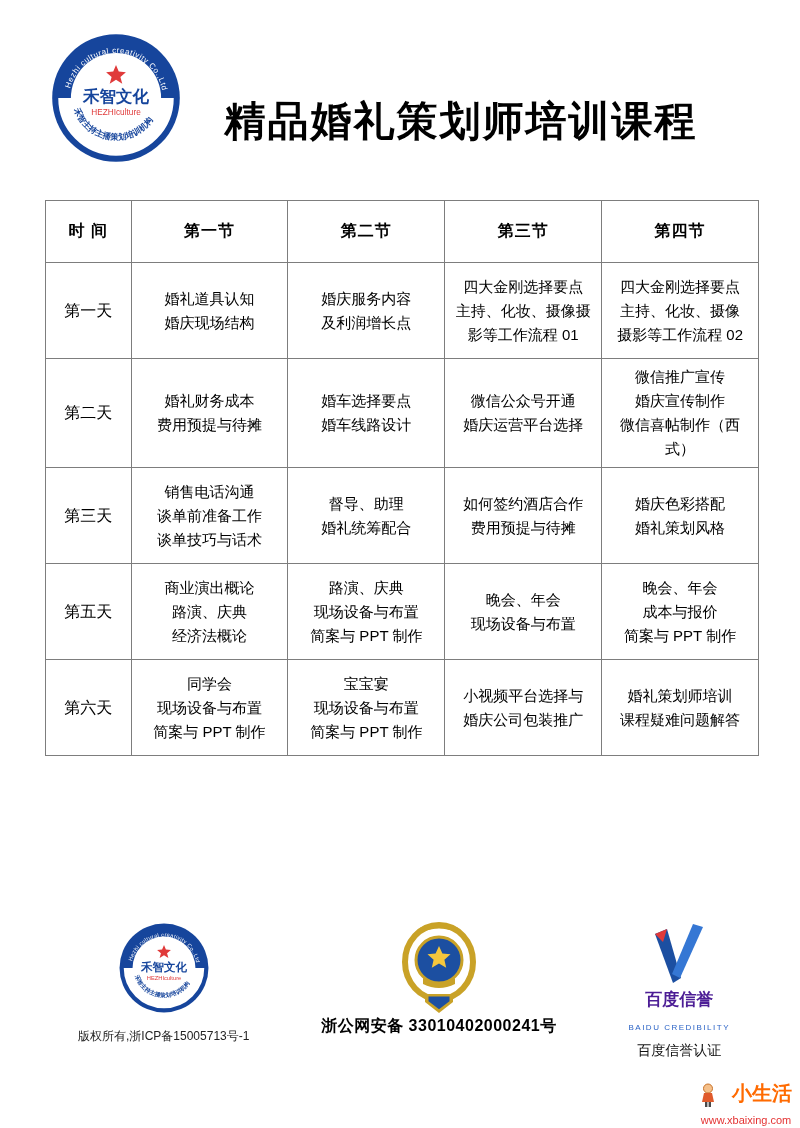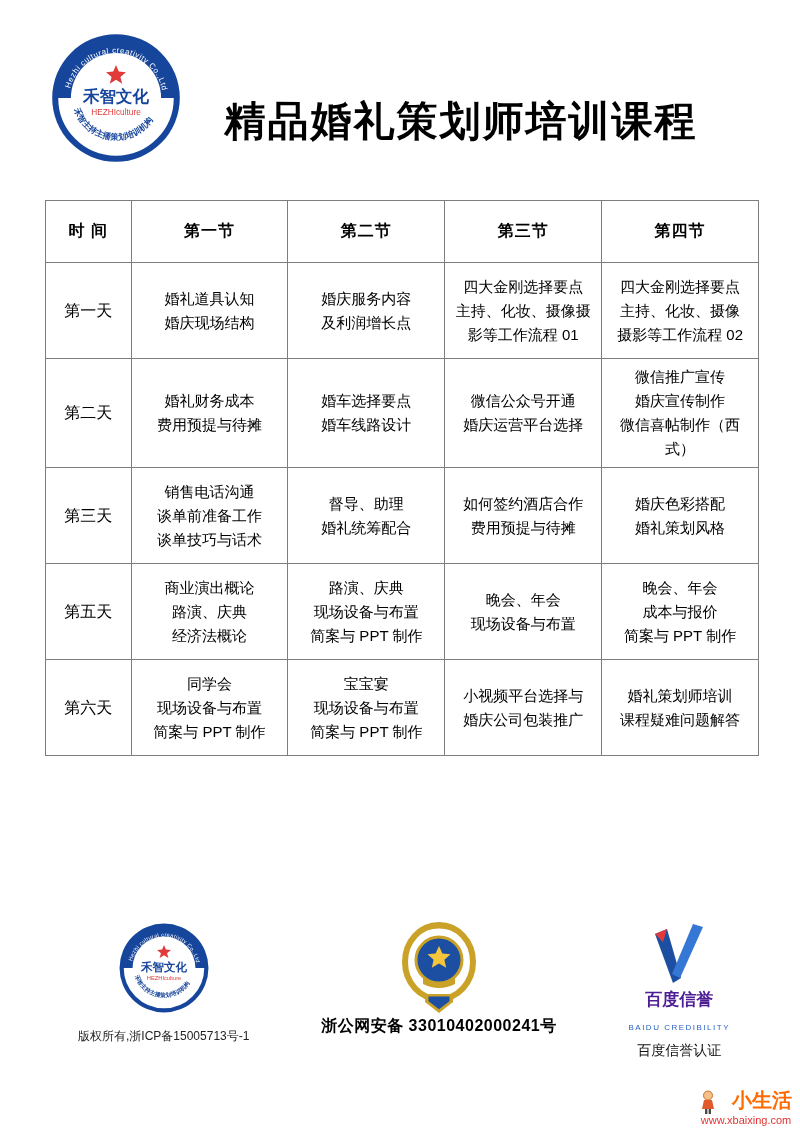--- a/index.html
+++ b/index.html
@@ -38,21 +38,21 @@
   .police-text { font-size:16px; font-weight:bold; letter-spacing:0.5px; }
   .baidu-name { margin-top:4px; font-size:17px; font-weight:bold; color:#4c1d95; }
   .baidu-en { font-size:8px; letter-spacing:1.5px; color:#2b63c6; margin-top:12px; }
   .baidu-cert { margin-top:10px; font-size:14px; color:#111; }
 
   .watermark {
     position:absolute; right:8px; bottom:2px; text-align:center;
   }
   .watermark-top { display:flex; align-items:flex-end; justify-content:center; gap:16px;text-align:right; }
   .watermark-name { font-size:20px; font-weight:bold; color:#ff6a00; }
-  .watermark-url { font-size:11px; color:#e43333; margin-top:0; }
+  .watermark-url { font-size:11px; color:#e43333; margin-top:7px; }
 
   svg text { font-family:"Liberation Sans","DejaVu Sans",sans-serif; }
 </style>
 </head>
 <body>
 
 <div class="header">
   <svg class="logo-badge" viewBox="0 0 120 120" aria-hidden="true">
     <circle cx="60" cy="60" r="58" fill="#16459c"></circle>
     <circle cx="60" cy="60" r="41" fill="#ffffff"></circle>

